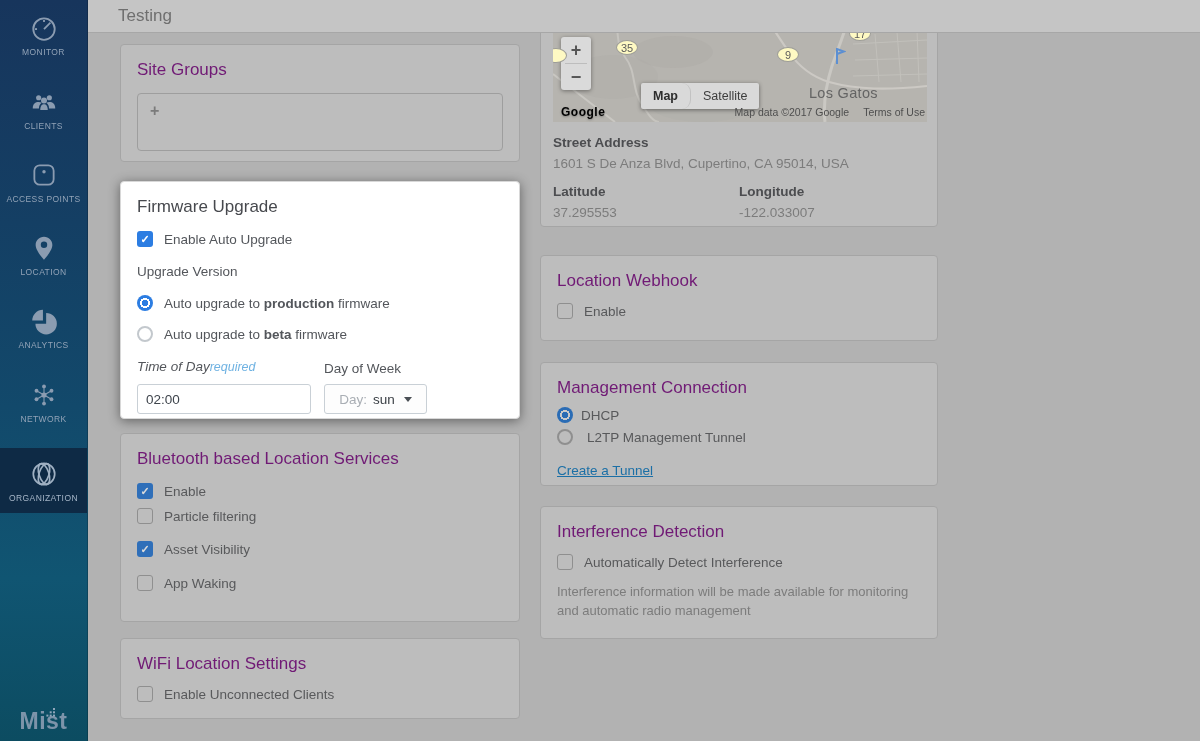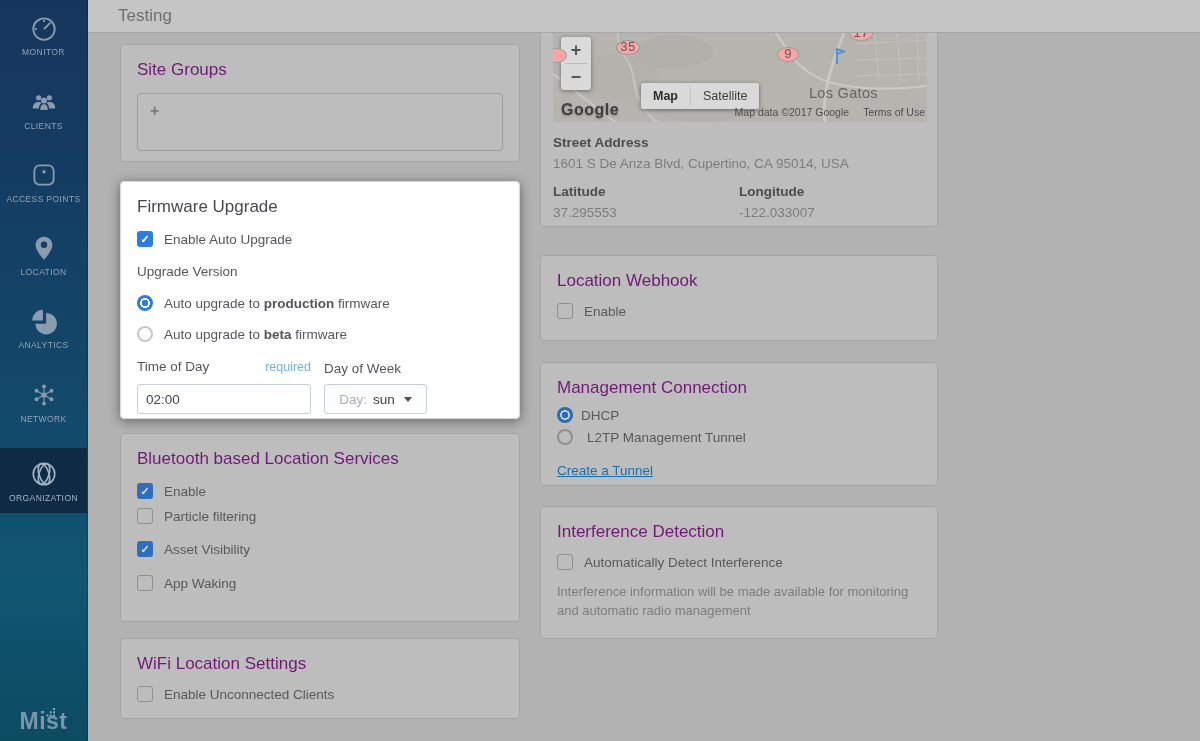--- a/index.html
+++ b/index.html
@@ -63,45 +63,45 @@
   
   .sg-box { margin-top:13px; height:58px; border:1px solid #9e9e9e; border-radius:4px; padding:8px 12px; }
   .sg-box .plus { font-size:16px; font-weight:700; color:#7b7b7b; cursor:pointer; }
 
   
   .fw-row1 { margin-top:14px; }
   .fw-verlabel { margin-top:17px; }
   .fw-radio1 { margin-top:16px; }
   .fw-radio2 { margin-top:15px; }
   .fw-labels { margin-top:17px; display:flex; }
-  .fw-col1 { width:174px; display:flex; justify-content:space-between; align-items:baseline; }
+  .fw-col1 { width:174px; display:flex; align-items:baseline;font-style:italic; }
   .fw-col2 { margin-left:13px; }
   .required { font-size:12.5px; color:#6fb2e2; }
   .fw-inputs { margin-top:7px; display:flex; }
   .time-input { width:174px; height:30px; border:1px solid #c9d0d6; border-radius:3px; padding:0 8px;
     font-family:"Liberation Sans",sans-serif; font-size:13.5px; color:#3f454d; background:#fff; outline:none; }
   .day-select { margin-left:13px; width:103px; height:30px; border:1px solid #c9d0d6; border-radius:3px; background:#fdfdfd;
     display:flex; align-items:center; justify-content:center; gap:6px; cursor:pointer; }
   .day-prefix { font-size:13.5px; color:#a9aeb4; }
   .day-value { font-size:13.5px; color:#3b4046; }
   .caret-down { width:0; height:0; border-left:4.5px solid transparent; border-right:4.5px solid transparent;
     border-top:5px solid #4a4f55; margin-left:3px; }
   .bold-word { font-weight:700; }
 
   
   .map-area { position:relative; width:374px; height:140px; background:#b6b4af; overflow:hidden; }
   .map-area svg.roads { position:absolute; left:0; top:0; }
   .zoom-ctl { position:absolute; left:8px; top:55px; width:30px; height:53px; background:#dadada; border-radius:3px;
     box-shadow:0 1px 4px rgba(0,0,0,.4); display:flex; flex-direction:column; }
   .zoom-ctl .zbtn { flex:1; display:flex; align-items:center; justify-content:center; font-size:18px; font-weight:700; color:#555; cursor:pointer; }
   .zoom-ctl .zdiv { height:1px; background:#bdbdbd; margin:0 4px; }
-  .shield { position:absolute; min-width:22px; height:15px; border-radius:50%; background:#fca5a5; border:1px solid #9c9c98;
-    color:#5c5c5c; font-size:13px; display:flex; align-items:center; justify-content:center; padding:0 3px;font-family:Liberation Mono, monospace; }
+  .shield { position:absolute; min-width:22px; height:15px; border-radius:50%; background:#fef9c3; border:1px solid #9c9c98;
+    color:#5c5c5c; font-size:11px; display:flex; align-items:center; justify-content:center; padding:0 3px; }
   .city-label { position:absolute; left:256px; top:103px; font-size:14.5px; color:#646464; letter-spacing:.3px; }
-  .g-logo { position:absolute; left:8px; bottom:3px; font-size:16px; font-weight:700; color:#404040;
+  .g-logo { position:absolute; left:8px; bottom:3px; font-size:12px; font-weight:700; color:#000000;
     text-shadow:0 1px 2px rgba(80,80,80,.5); letter-spacing:.5px; }
   .map-btns { position:absolute; left:88px; top:101px; display:flex; background:#d9d9d9; border-radius:2px;
     box-shadow:0 1px 4px rgba(0,0,0,.45); }
   .map-btn { padding:6px 12px; font-size:12.5px; cursor:pointer;border-radius:9px; }
   .map-btn.sel { font-weight:700; color:#2d2d2d; border-right:1px solid #c2c2c2; }
   .map-btn.unsel { color:#3d3d3d; }
   .attribution { position:absolute; right:2px; bottom:4px; display:flex; gap:14px; font-size:10.5px; color:#4e4e4e; }
   .map-marker { position:absolute; left:281px; top:66px; }
 
   .addr-label { margin-top:13px; font-size:13.5px; font-weight:700; color:#4c4d50; }

